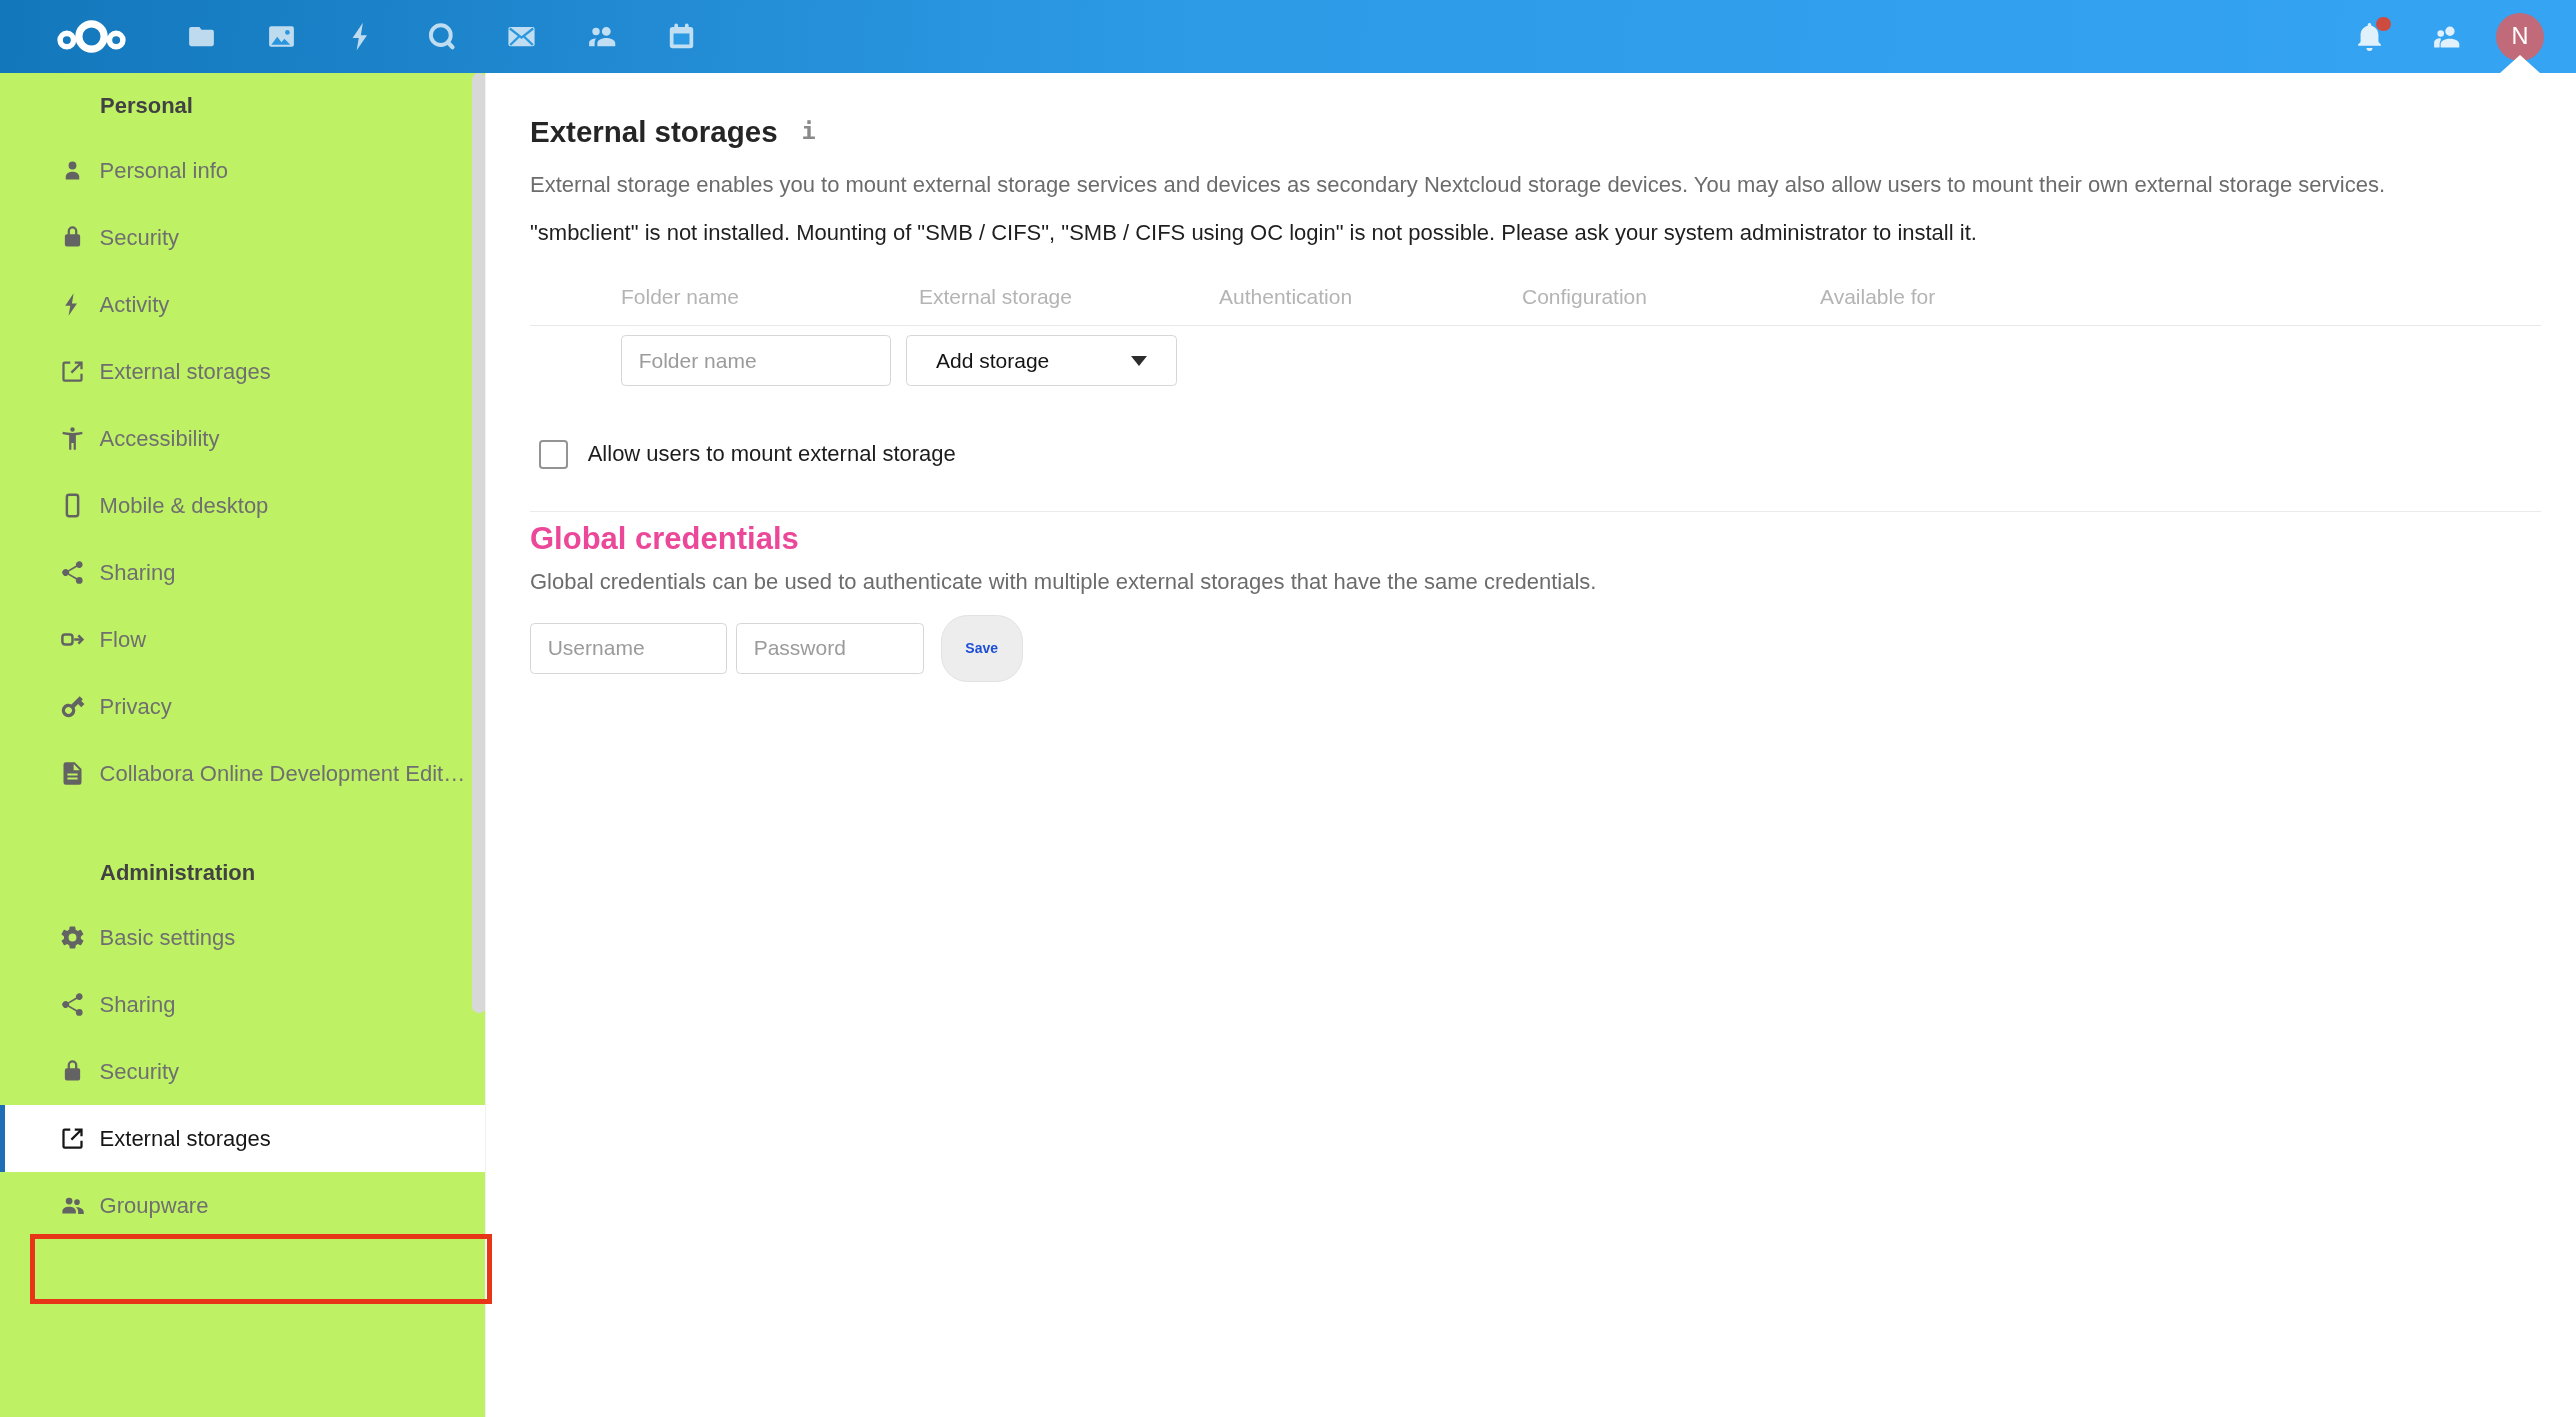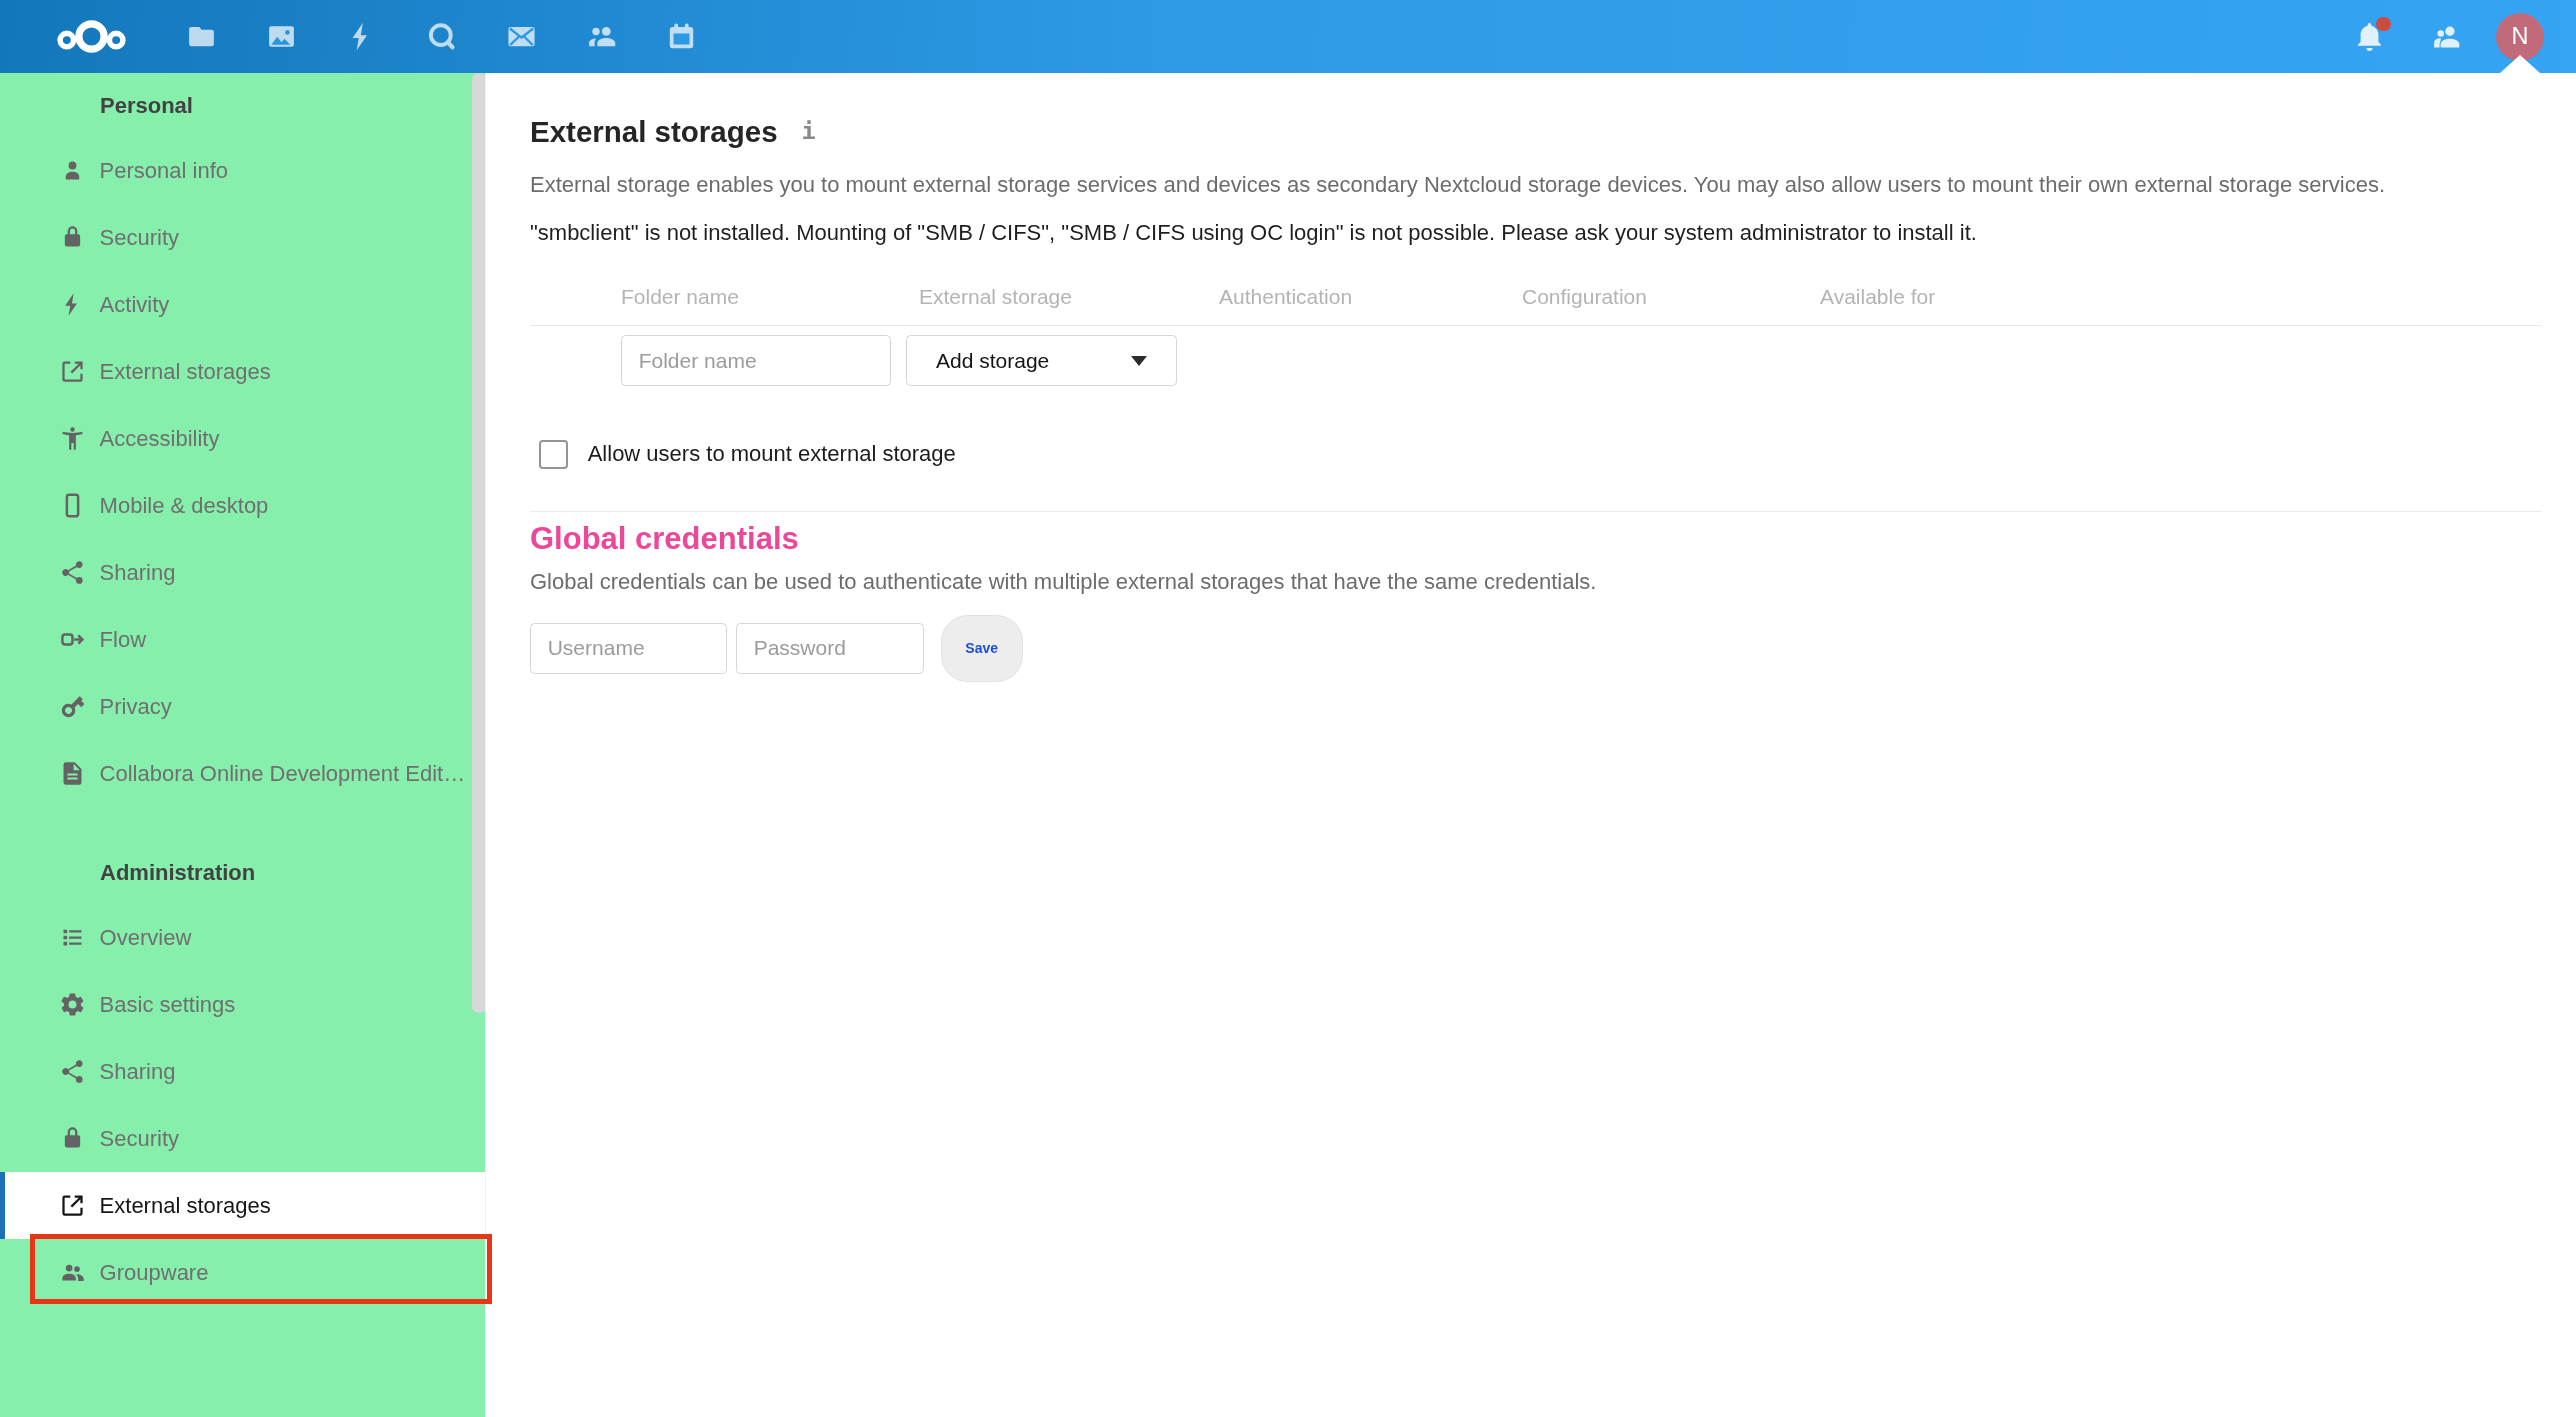--- a/index.html
+++ b/index.html
@@ -30,21 +30,21 @@
   }
   .header-caret{
     position:absolute; bottom:0; left:2500px; width:0; height:0;
     border-left:20.4px solid transparent; border-right:20.4px solid transparent;
     border-bottom:18px solid #ffffff;
   }
 
   
   .sidebar{
     position:absolute; top:73px; left:0; width:486px; bottom:0;
-    background:#86efac; border-right:1.5px solid #f1f1f1; overflow:hidden; z-index:5;
+    background:#bef264; border-right:1.5px solid #f1f1f1; overflow:hidden; z-index:5;
   }
   .section-title{ margin:20.4px 0 18px 100px; font-size:22px; font-weight:700; color:#424242; }
   .section-title.admin{ margin-top:53px; }
   .nav-item{
     height:67px; display:flex; align-items:center; padding-left:59px; cursor:pointer;
   }
   .nav-item .nicon{ width:27px; height:27px; color:#636363; flex:none; display:flex; align-items:center; justify-content:center; }
   .nav-item .nlabel{ margin-left:13.6px; font-size:22px; color:#6f6f6f; white-space:nowrap; }
   .nav-item.active{ border-left:5.3px solid #1e6fb5; padding-left:54px; background:#fff; }
   .nav-item.active .nicon{ color:#161616; }
@@ -264,28 +264,20 @@
         </svg>
       </span>
     <span class="nlabel">Collabora Online Development Edit…</span>
   </div>
 
   <div class="section-title admin">Administration</div>
 
   <div class="nav-item">
     <span class="nicon">
         <svg viewBox="0 0 24 24" width="27" height="27" fill="currentColor">
-          <path d="M4 5h3.2v3.2H4V5zm5 .6h11v2H9v-2zM4 10.4h3.2v3.2H4v-3.2zm5 .6h11v2H9v-2zM4 15.8h3.2V19H4v-3.2zm5 .6h11v2H9v-2z"></path>
-        </svg>
-      </span>
-    <span class="nlabel">Overview</span>
-  </div>
-  <div class="nav-item">
-    <span class="nicon">
-        <svg viewBox="0 0 24 24" width="27" height="27" fill="currentColor">
           <path d="M19.4 13c0-.3.1-.6.1-1s0-.7-.1-1l2.1-1.6c.2-.2.2-.4.1-.6l-2-3.4c-.1-.2-.4-.3-.6-.2l-2.5 1a7 7 0 0 0-1.7-1l-.4-2.6c0-.2-.2-.4-.5-.4h-4c-.2 0-.4.2-.5.4l-.4 2.6a7 7 0 0 0-1.7 1l-2.5-1c-.2-.1-.5 0-.6.2l-2 3.4c-.1.2-.1.5.1.6L4.5 11c0 .3-.1.6-.1 1s0 .7.1 1l-2.1 1.6c-.2.2-.2.4-.1.6l2 3.4c.1.2.4.3.6.2l2.5-1a7 7 0 0 0 1.7 1l.4 2.6c0 .2.2.4.5.4h4c.2 0 .4-.2.5-.4l.4-2.6a7 7 0 0 0 1.7-1l2.5 1c.2.1.5 0 .6-.2l2-3.4c.1-.2.1-.5-.1-.6L19.4 13zM12 15.5a3.5 3.5 0 1 1 0-7 3.5 3.5 0 0 1 0 7z"></path>
         </svg>
       </span>
     <span class="nlabel">Basic settings</span>
   </div>
   <div class="nav-item">
     <span class="nicon">
         <svg viewBox="0 0 24 24" width="27" height="27" fill="currentColor">
           <path d="M18 16a3 3 0 0 0-2.1.9l-7-4.1c.1-.3.1-.5.1-.8s0-.5-.1-.8l7-4.1A3 3 0 1 0 15 5c0 .3 0 .5.1.8l-7 4.1a3 3 0 1 0 0 4.2l7 4.1c-.1.3-.1.5-.1.8a3 3 0 1 0 3-3z"></path>
         </svg>

